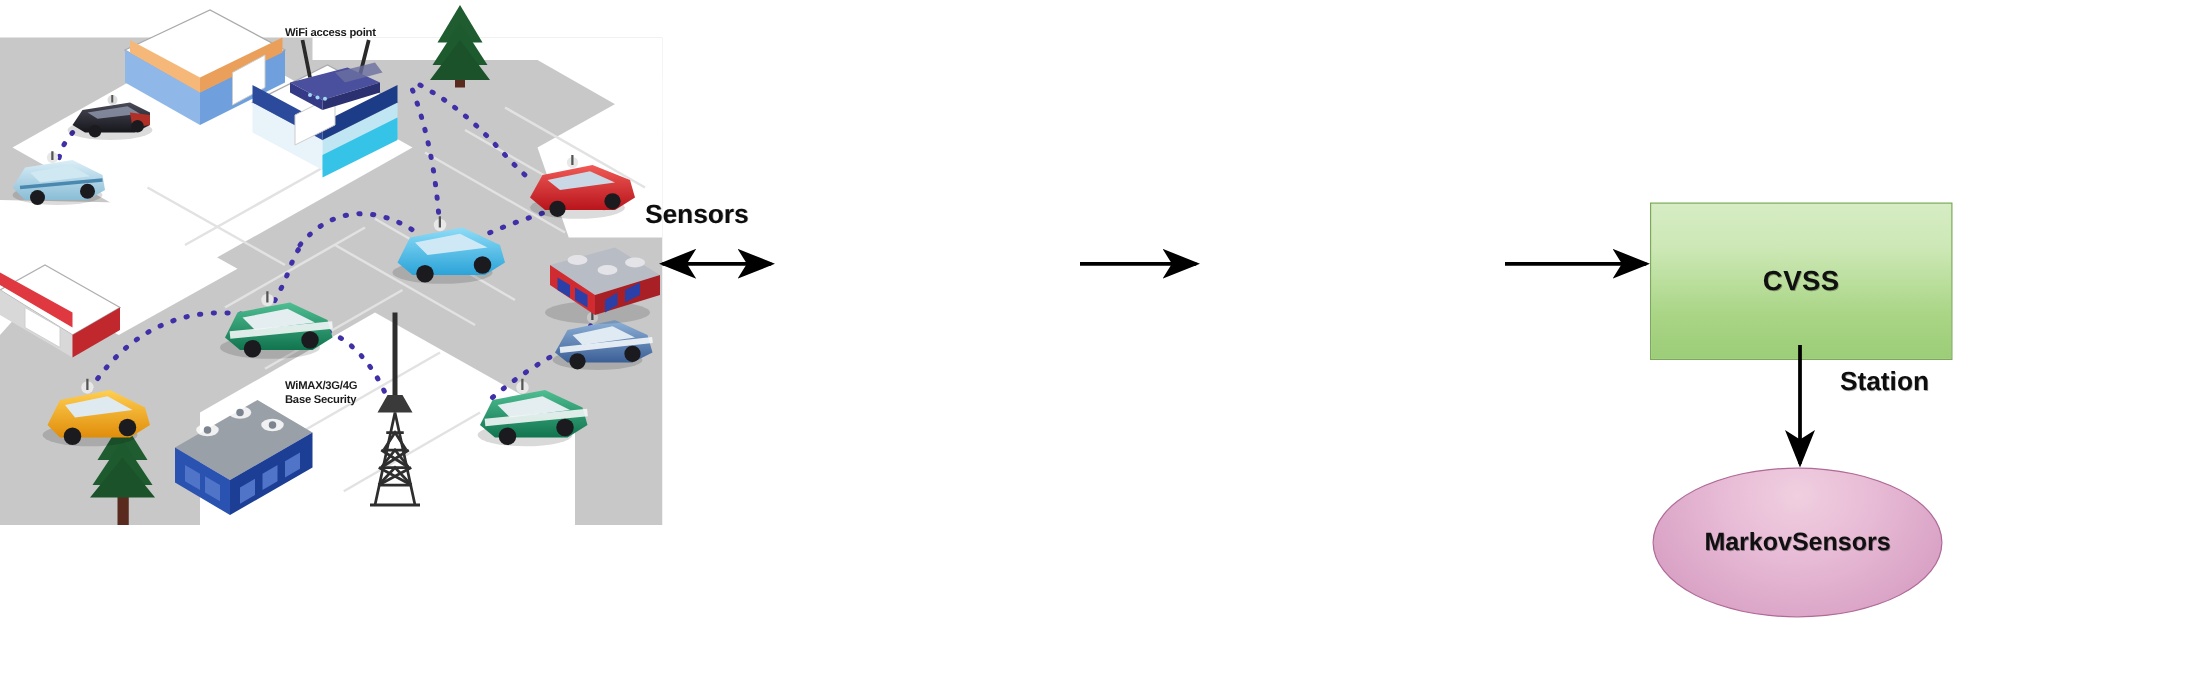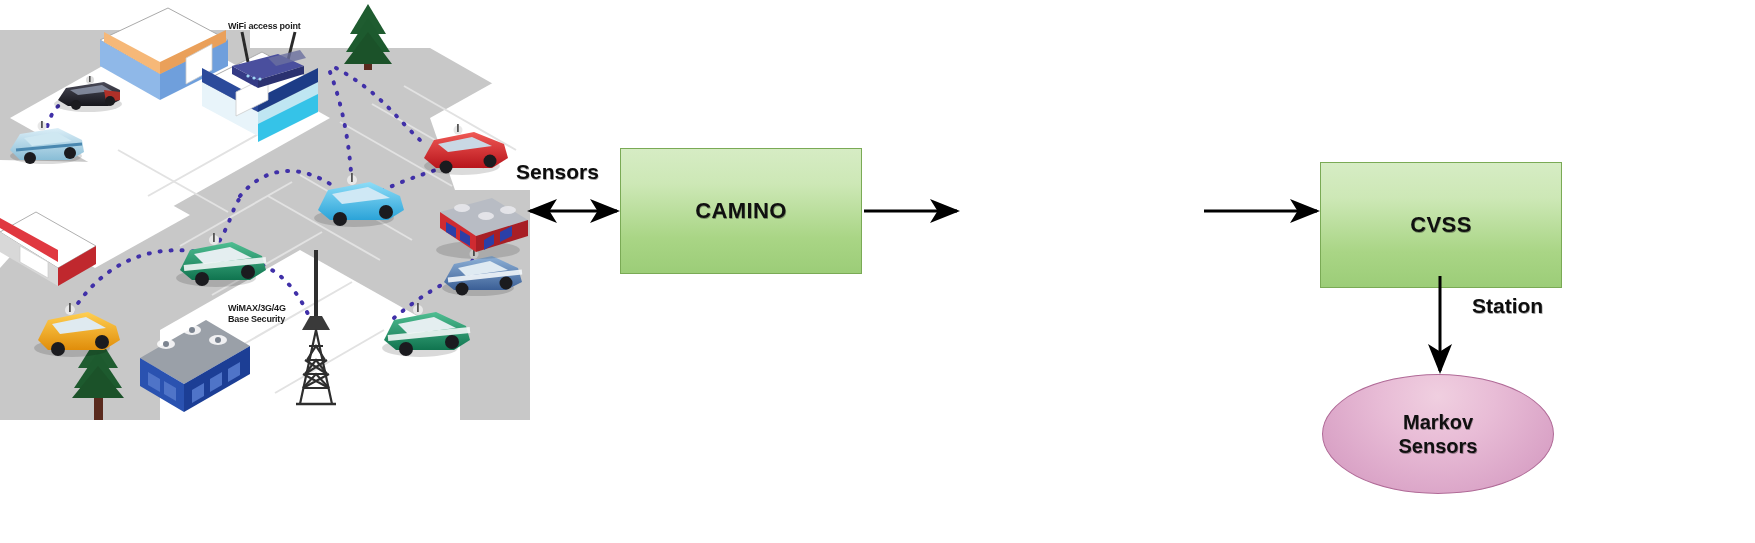--- a/index.html
+++ b/index.html
@@ -70,21 +70,21 @@
     position: absolute;
     left: 1322px;
     top: 374px;
     width: 232px;
     height: 120px;
     border-radius: 50%;
     border: 1.5px solid #b06a97;
     box-sizing: border-box;
     background: radial-gradient(ellipse at 50% 18%, #f0cfe0 0%, #e8bcd6 35%, #dca7c9 70%, #d195bd 100%);
     display: flex;
-    flex-direction: column;
+    flex-direction: row;
     align-items: center;
     justify-content: center;
   }
   #node-markov .ellipse-label {
     font-family: "Liberation Sans", sans-serif;
     font-size: 20px;
     font-weight: bold;
     color: #101010;
     line-height: 24px;
     text-align: center;
@@ -395,23 +395,20 @@
         </g>
       </g>
     </svg>
 
     <div class="scene-label" id="label-wifi">WiFi access point</div>
 
     <div class="scene-label" id="label-bs">WiMAX/3G/4G
 Base Security</div>
   </div>
 
-  <div class="flow-box" id="box-camino">
-    <span class="box-label">CAMINO</span>
-  </div>
 
 
   <div class="flow-box" id="box-cvss">
     <span class="box-label">CVSS</span>
   </div>
 
   <div id="node-markov">
     <span class="ellipse-label">Markov</span>
     <span class="ellipse-label">Sensors</span>
   </div>

